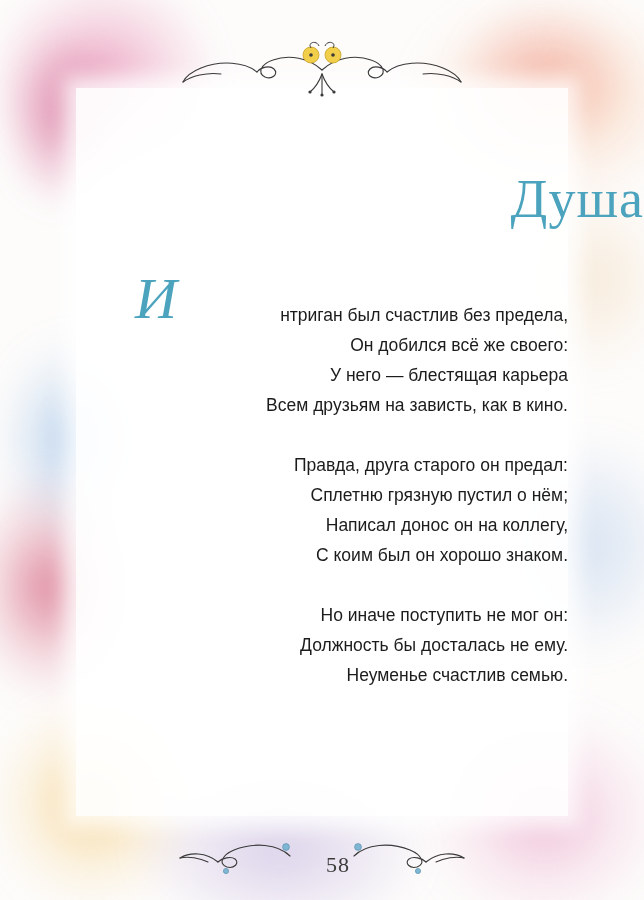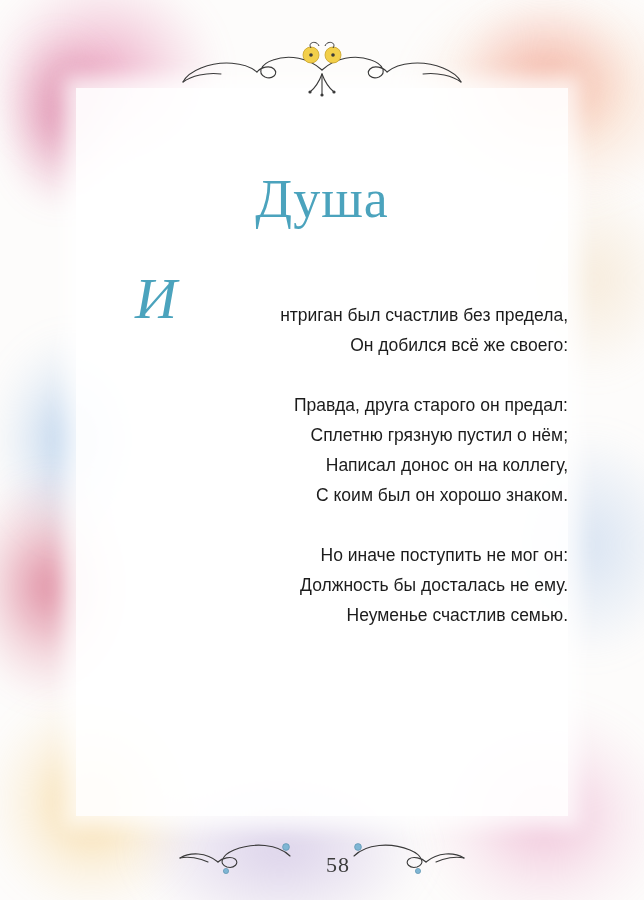--- a/index.html
+++ b/index.html
@@ -103,21 +103,21 @@
     width: 300px;
     height: 44px;
   }
 
   
   .poem-title {
     position: absolute;
     left: 0;
     right: 0;
     top: 168px;
-    text-align: center;
+    text-align: right;
     font-family: "Liberation Serif", serif;
     font-size: 54px;
     font-weight: 400;
     letter-spacing: 1px;
     color: #4ba3bd;
   }
 
   .poem-body {
     position: absolute;
     left: 168px;
@@ -207,20 +207,22 @@
   </svg>
 
   <div class="poem-title">Душа</div>
 
   <div class="poem-body">
 
     <div class="stanza dropcap-wrap">
       <span class="dropcap">И</span>
       <div class="verse-line">нтриган был счастлив без предела,</div>
       <div class="verse-line">Он добился всё же своего:</div>
+      <div class="verse-line">У него — блестящая карьера</div>
+      <div class="verse-line">Всем друзьям на зависть, как в кино.</div>
     </div>
 
     <div class="stanza">
       <div class="verse-line">Правда, друга старого он предал:</div>
       <div class="verse-line">Сплетню грязную пустил о нём;</div>
       <div class="verse-line">Написал донос он на коллегу,</div>
       <div class="verse-line">С коим был он хорошо знаком.</div>
     </div>
 
     <div class="stanza">

